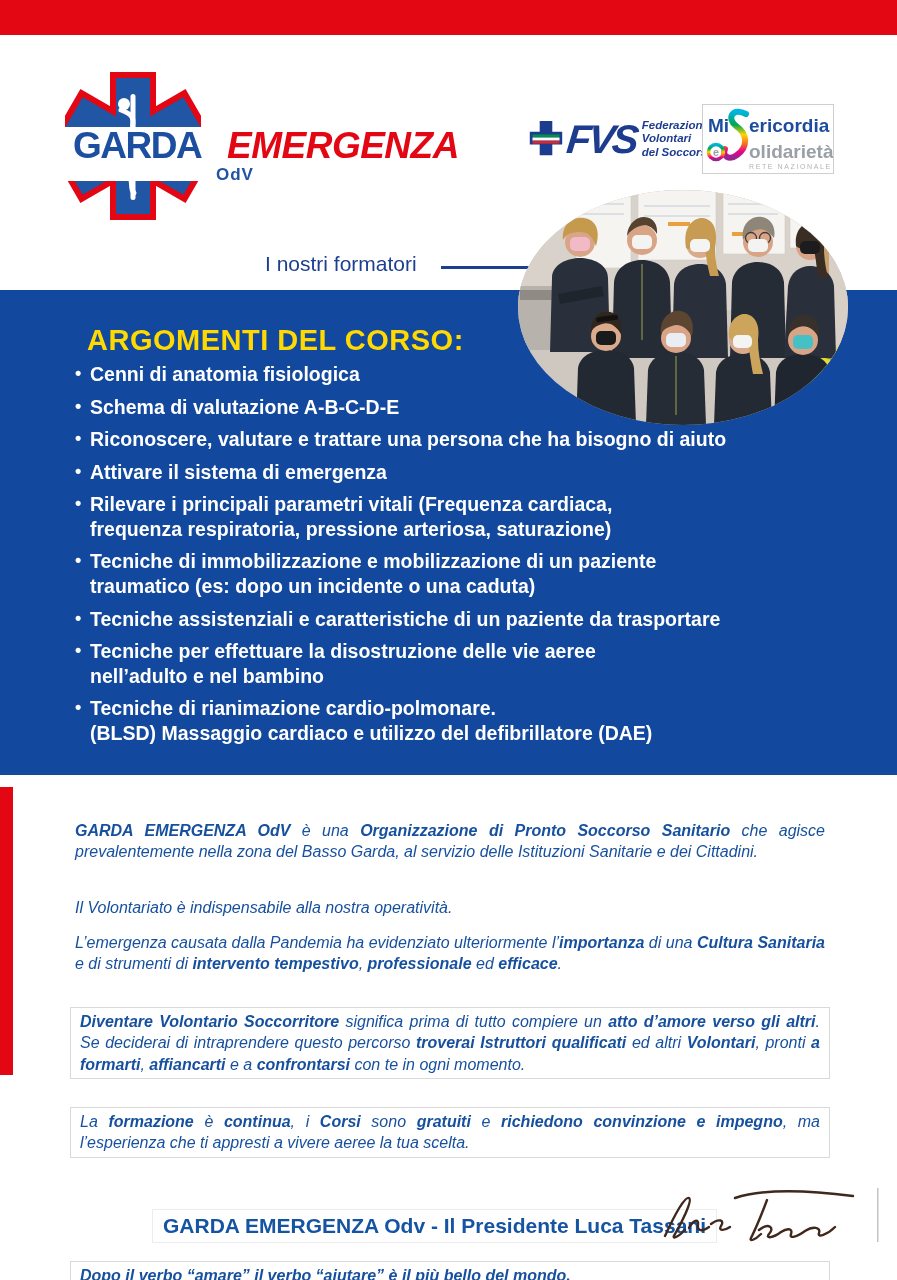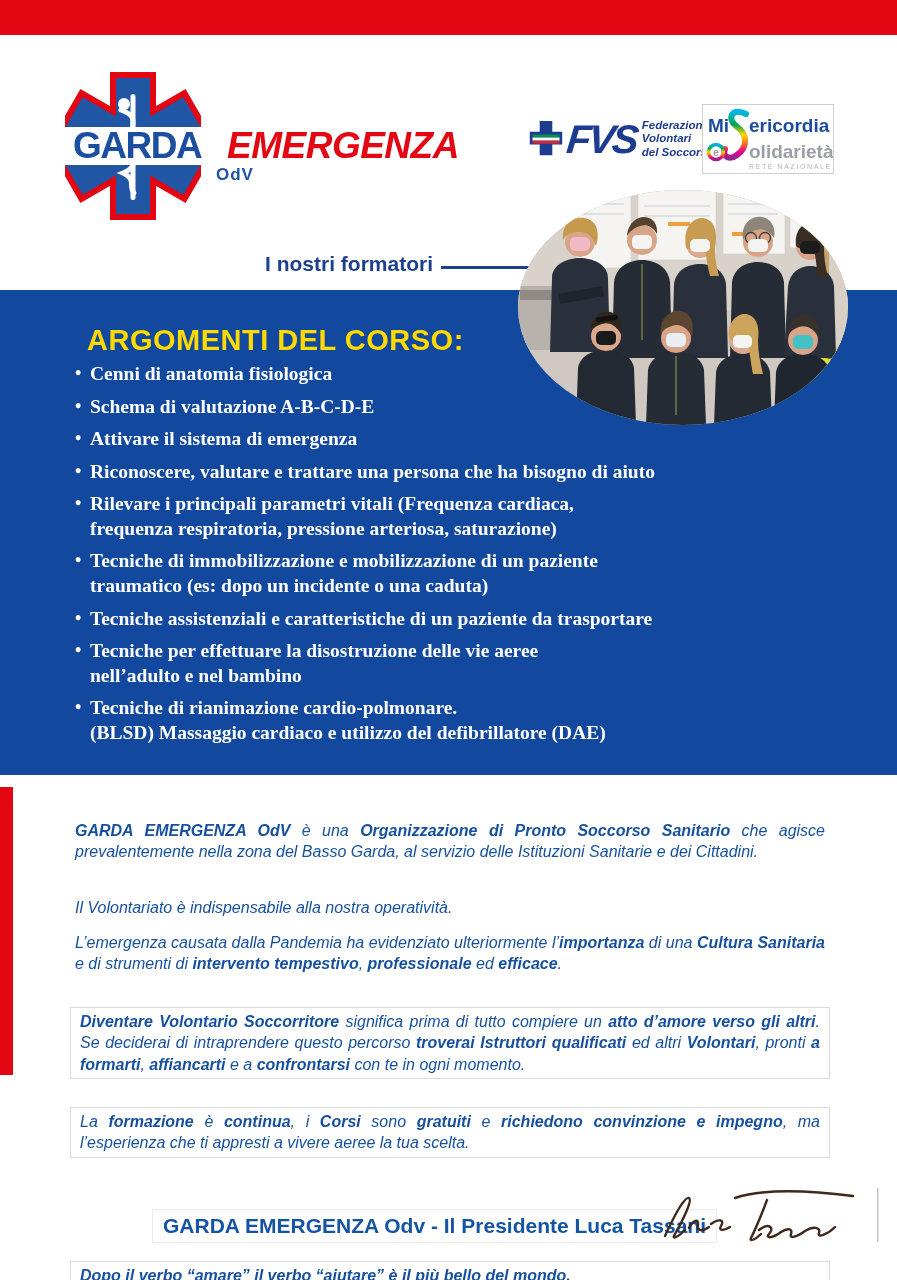--- a/index.html
+++ b/index.html
@@ -6,48 +6,48 @@
   html,body { margin:0; padding:0; background:#fff; }
   .page { position:relative; width:897px; height:1280px; background:#ffffff; overflow:hidden;
           font-family:"Liberation Sans", sans-serif; }
 
   .top-bar { position:absolute; left:0; top:0; width:897px; height:35px; background:#e30613; }
 
   
   .brand { position:absolute; left:63px; top:72px; width:430px; height:150px; }
   .brand .star { position:absolute; left:2px; top:0; }
   .garda-band { position:absolute; left:2px; top:55px; height:38px; width:146px; background:#fff;
-                display:flex; align-items:center; padding:0 2px 0 8px; z-index:2;
+                display:flex; align-items:center; padding:0 2px 16px 8px; z-index:2;
                 font-size:37px; font-weight:900; color:#1d4fa1; letter-spacing:-1.5px; }
   .emergenza  { position:absolute; left:164px; top:55px; z-index:2; font-size:37px; font-weight:900;
                 color:#e30613; letter-spacing:-0.5px; line-height:1;font-style:italic; }
   .odv        { position:absolute; left:153px; top:93px; z-index:2; font-size:17px; font-weight:800;
                 color:#2053a4; letter-spacing:1px; }
 
   
   .fvs-logo { position:absolute; left:528px; top:106px; height:66px; display:flex; align-items:center; gap:3px; }
   .fvs-abbr  { font-size:40px; font-weight:900; font-style:italic; color:#1e3c8f; letter-spacing:-3px;
                transform:skewX(-6deg); line-height:1; }
   .fvs-lines { font-size:11.5px; font-weight:700; font-style:italic; color:#1e3c8f; line-height:1.18; padding-left:3px; }
   .mis-logo { position:absolute; left:702px; top:104px; width:132px; height:70px; background:#fff;
               border:1px solid #cfcfcf; box-sizing:border-box; }
   .mis-logo svg { display:block; }
   .mis-logo text { font-family:"Liberation Sans", sans-serif; }
 
   
-  .formatori-label { position:absolute; left:265px; top:252px; font-size:21px; font-weight:700; color:#1c3f90; }
+  .formatori-label { position:absolute; left:265px; top:252px; font-size:21px; font-weight:400; color:#1c3f90; }
   .formatori-line  { position:absolute; left:441px; top:266px; width:92px; height:3px; background:#1c3f90; }
 
   
   .blue-section { position:absolute; left:0; top:290px; width:897px; height:485px; background:#12499e; }
   .course-heading { position:absolute; left:75px; top:22px; margin:12px; color:#ffd900;
                     font-size:29px; font-weight:800; letter-spacing:0.5px; }
   .course-list { position:absolute; left:75px; top:72px; width:792px; margin:0; padding:0; list-style:none; }
   .course-list li { position:relative; padding-left:15px; margin-bottom:8px; color:#ffffff;
-                    font-size:19.5px; font-weight:700; line-height:1.26; white-space:pre-line;font-family:Liberation Serif, serif; }
+                    font-size:19.5px; font-weight:700; line-height:1.26; white-space:pre-line; }
   .course-list li::before { content:"•"; position:absolute; left:0; top:0; font-size:18px; }
 
   
   .team-photo { position:absolute; left:518px; top:190px; width:330px; height:235px; z-index:3; }
 
   
   .red-side-bar { position:absolute; left:0; top:787px; width:13px; height:288px; background:#e30613; }
 
   
   .para, .text-box { position:absolute; left:75px; width:750px; margin:0; color:#16509e;
@@ -130,22 +130,22 @@
   </div>
 
   <div class="formatori-label">I nostri formatori</div>
   <div class="formatori-line"></div>
 
   <div class="blue-section">
     <h2 class="course-heading">ARGOMENTI DEL CORSO:</h2>
     <ul class="course-list">
         <li>Cenni di anatomia fisiologica</li>
         <li>Schema di valutazione A-B-C-D-E</li>
+        <li>Riconoscere, valutare e trattare una persona che ha bisogno di aiuto</li>
         <li>Attivare il sistema di emergenza</li>
-        <li>Riconoscere, valutare e trattare una persona che ha bisogno di aiuto</li>
         <li>Rilevare i principali parametri vitali (Frequenza cardiaca,
 frequenza respiratoria, pressione arteriosa, saturazione)</li>
         <li>Tecniche di immobilizzazione e mobilizzazione di un paziente
 traumatico (es: dopo un incidente o una caduta)</li>
         <li>Tecniche assistenziali e caratteristiche di un paziente da trasportare</li>
         <li>Tecniche per effettuare la disostruzione delle vie aeree
 nell’adulto e nel bambino</li>
         <li>Tecniche di rianimazione cardio-polmonare.
 (BLSD) Massaggio cardiaco e utilizzo del defibrillatore (DAE)</li>
       </ul>

